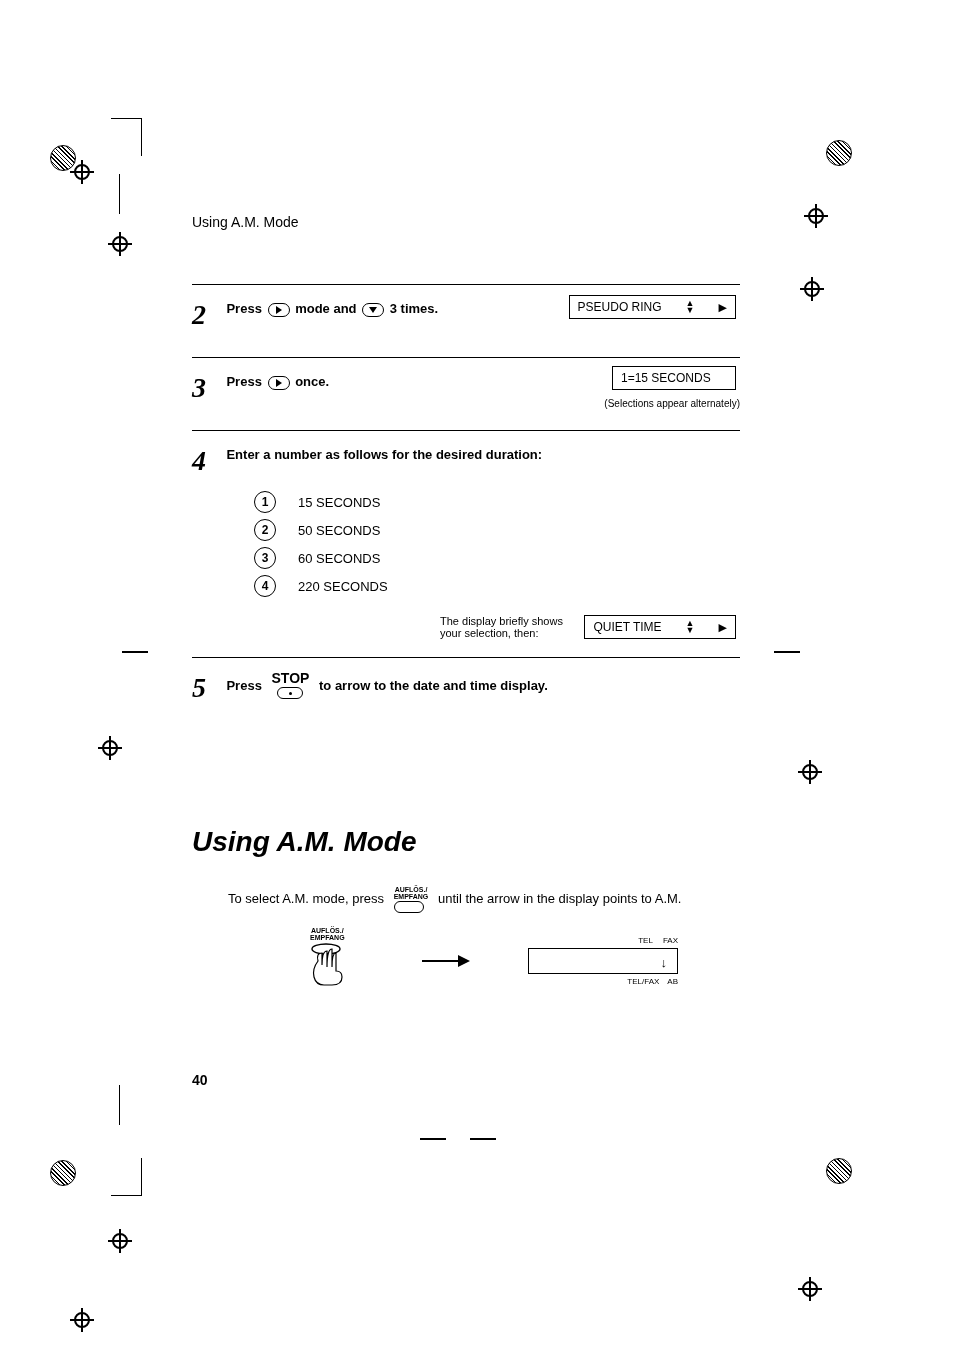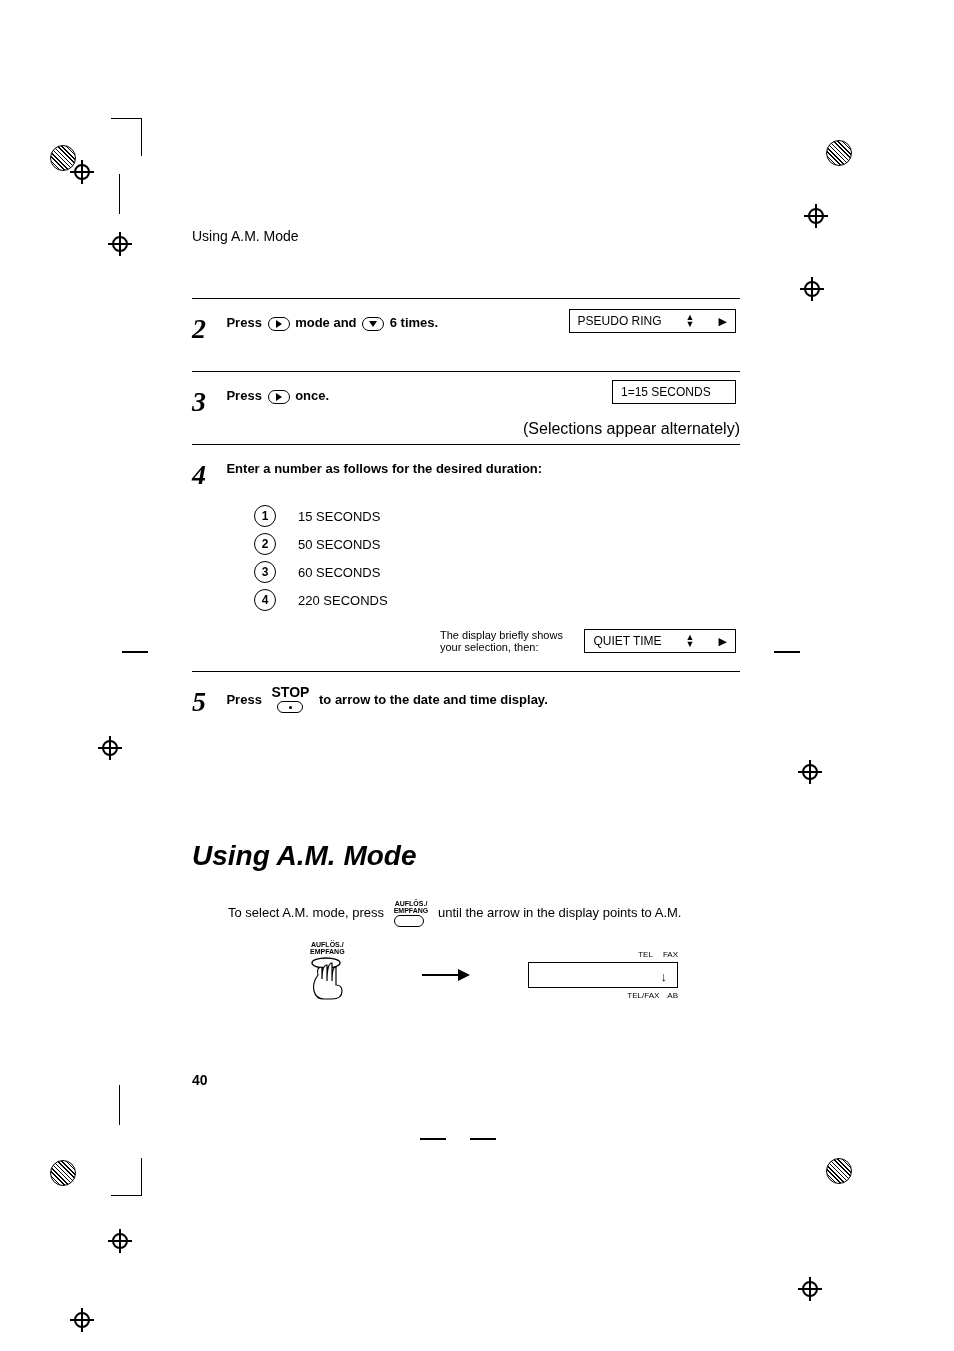--- a/index.html
+++ b/index.html
@@ -63,21 +63,21 @@
   
   .br-cross  { left: 798px; top: 1085px; }
   .br-hatch  { left: 826px; top: 1158px; }
   .bc-barL   { left: 420px; top: 1138px; width: 26px; height: 2px; background:#000; position:absolute;}
   .bc-barR   { left: 470px; top: 1138px; width: 26px; height: 2px; background:#000; position:absolute;}
 
   
   .page {
     position: absolute;
     left: 192px;
-    top: 228px;
+    top: 214px;
     width: 548px;
   }
   .running-head {
     font-size: 14px;
     margin-bottom: 54px;
   }
   .step-block { border-top: 1.5px solid #000; padding: 14px 0 26px 0; position: relative; }
   .step-block:last-of-type { border-bottom: 1.5px solid #000; }
   .step-num {
     font-family: "Times New Roman", serif;
@@ -117,21 +117,21 @@
     border: 1.5px solid #000;
     font-size: 12px;
     padding: 4px 8px;
     min-width: 124px;
     display: flex; align-items: center; justify-content: space-between;
     gap: 24px;
   }
   .updown {
     display: inline-flex; flex-direction: column; font-size: 9px; line-height: 7px;
   }
-  .sub-note { font-size: 16px; margin-top: 8px; }
+  .sub-note { font-size: 10px; }
   .opt-list { margin: 14px 0 0 62px; }
   .opt-row { display: flex; align-items: center; gap: 22px; margin: 6px 0; }
   .circkey {
     width: 22px; height: 22px; border: 1.5px solid #000; border-radius: 50%;
     display: flex; align-items: center; justify-content: center;
     font-size: 12px; font-weight: bold;
   }
   .opt-label { font-size: 13px; }
   .brief-note { font-size: 11px; position: absolute; right: 170px; bottom: 18px; width: 130px; text-align: left; }
   .stopkey {
@@ -237,21 +237,21 @@
 <div class="page">
   <div class="running-head">Using A.M. Mode</div>
 
   <div class="step-block">
     <span class="step-num">2</span>
     <span class="step-text">
       <span>Press </span>
       <span class="ovalbtn tri-right"></span>
       <span> mode and </span>
       <span class="ovalbtn tri-down"></span>
-      <span> 6 times.</span>
+      <span> 3 times.</span>
     </span>
     <div class="lcd" style="top:10px">
       <span>PSEUDO RING</span>
       <span class="updown">▲<span>▼</span></span>
       <span style="font-size:11px">▶</span>
     </div>
   </div>
 
   <div class="step-block">
     <span class="step-num">3</span>

